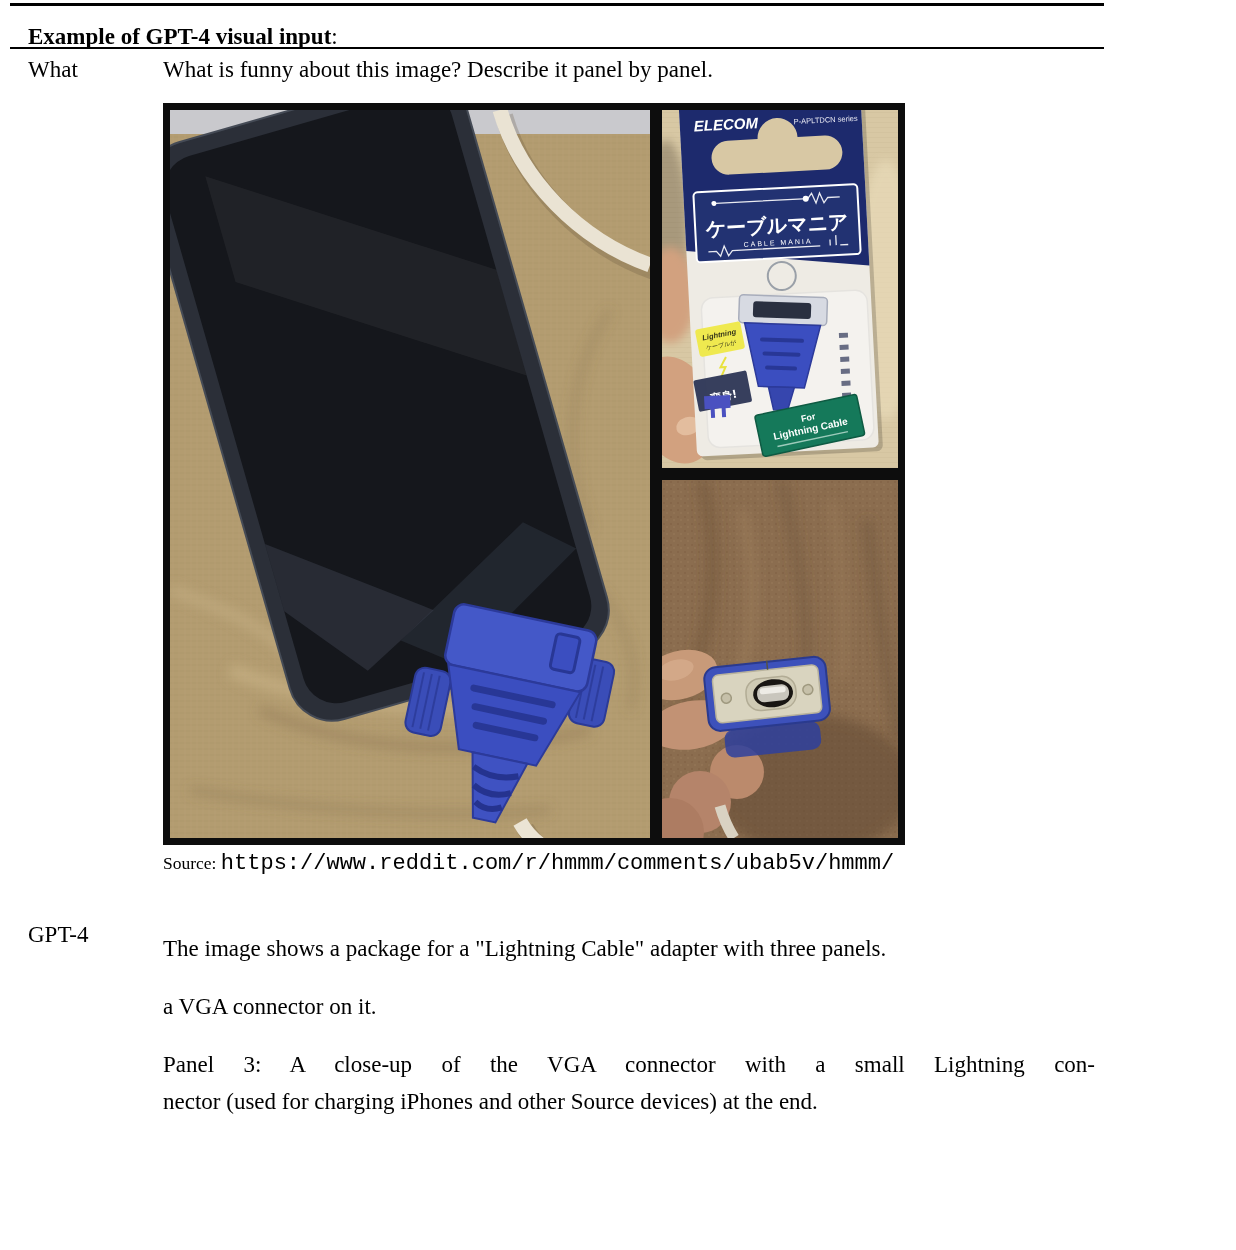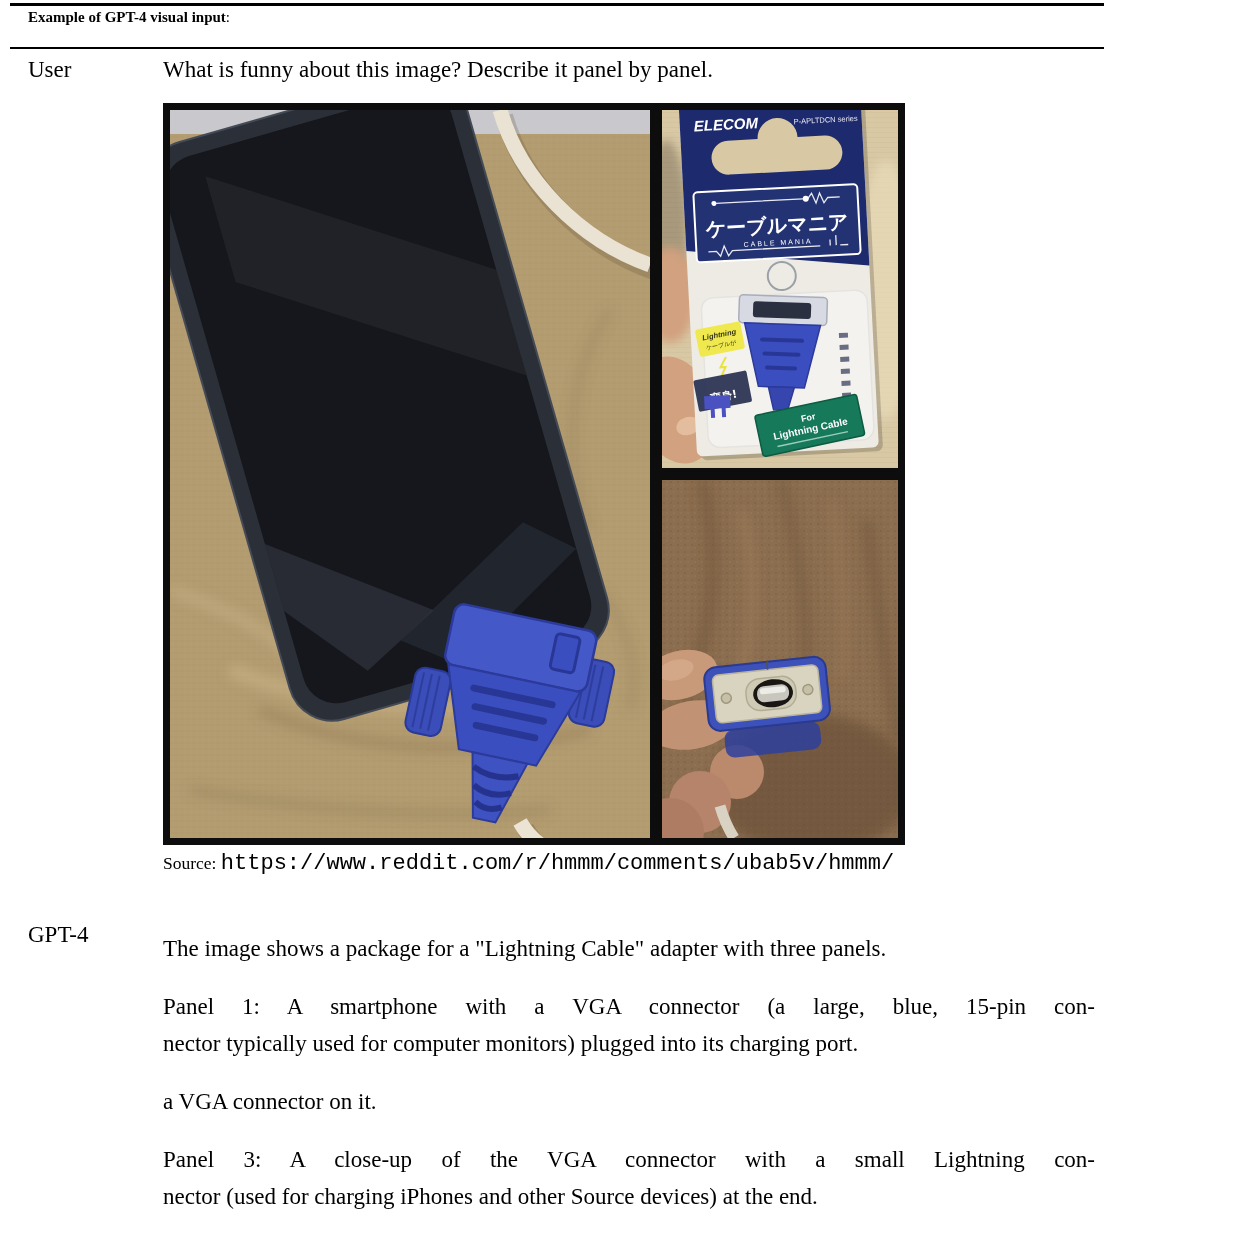--- a/index.html
+++ b/index.html
@@ -3,21 +3,21 @@
 <meta charset="utf-8">
 <style>
   html,body{margin:0;padding:0;background:#ffffff;}
   body{
     position:relative;width:1236px;height:1250px;overflow:hidden;
     font-family:"Liberation Serif","DejaVu Serif",serif;color:#000;
   }
   .rule{position:absolute;left:10px;width:1094px;background:#000;}
   .rule-top{top:3px;height:3px;}
   .rule-mid{top:47px;height:2px;}
-  .title-row{position:absolute;left:28px;top:9px;font-size:15px;font-weight:bold;white-space:nowrap;}
+  .title-row{position:absolute;left:28px;top:24px;font-size:23px;font-weight:bold;white-space:nowrap;}
   .title-row .colon{font-weight:normal;}
   .speaker{position:absolute;left:28px;font-size:23px;}
   .speaker-user{top:57px;}
   .speaker-gpt{top:922px;text-align:center;}
   .question{position:absolute;left:163px;top:57px;font-size:23px;white-space:nowrap;}
 
   .figure{
     position:absolute;left:163px;top:103px;width:742px;height:742px;
     background:#0d0d0d;display:grid;box-sizing:border-box;
     grid-template-columns:480px 236px;grid-template-rows:358px 358px;
@@ -36,21 +36,21 @@
   .line.just{text-align:justify;text-align-last:justify;}
   .line.last{text-align:left;}
 </style>
 </head>
 <body>
 
 <div class="rule rule-top"></div>
 <div class="title-row"><span>Example of GPT-4 visual input</span><span class="colon">:</span></div>
 <div class="rule rule-mid"></div>
 
-<div class="speaker speaker-user">User</div>
+<div class="speaker speaker-user">What</div>
 <div class="question">What is funny about this image? Describe it panel by panel.</div>
 
 <div class="figure">
 
   <div class="panel panel-left">
     <svg width="480" height="728" viewBox="0 0 480 728">
       <defs>
         <filter id="b1" x="-40%" y="-40%" width="180%" height="180%">
             <feGaussianBlur stdDeviation="6"></feGaussianBlur>
           </filter>
@@ -257,23 +257,19 @@
   <span class="url">https://www.reddit.com/r/hmmm/comments/ubab5v/hmmm/</span>
 </div>
 
 <div class="speaker speaker-gpt">GPT-4</div>
 
 <div class="response">
   <div class="para">
     <span class="line last">The image shows a package for a "Lightning Cable" adapter with three panels.</span>
   </div>
   <div class="para">
-    <span class="line just">Panel 1:  A smartphone with a VGA connector (a large, blue, 15-pin con-</span>
-    <span class="line last">nector typically used for computer monitors) plugged into its charging port.</span>
-  </div>
-  <div class="para">
     <span class="line last">a VGA connector on it.</span>
   </div>
   <div class="para">
     <span class="line just">Panel 3:  A close-up of the VGA connector with a small Lightning con-</span>
     <span class="line last">nector (used for charging iPhones and other Source devices) at the end.</span>
   </div>
 </div>
 
 </body></html>

